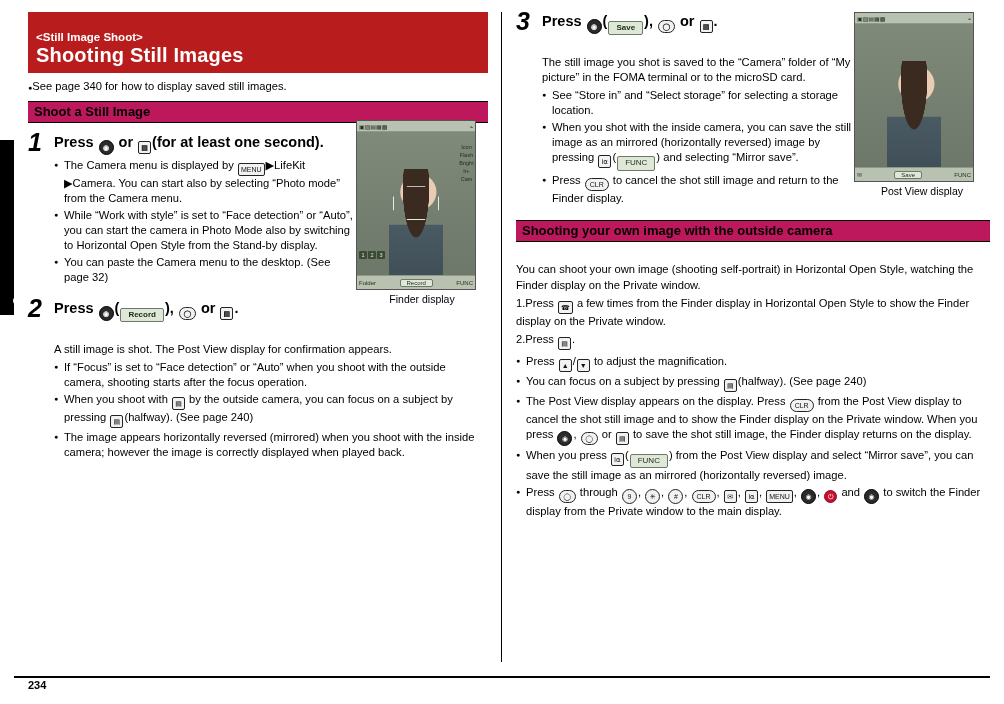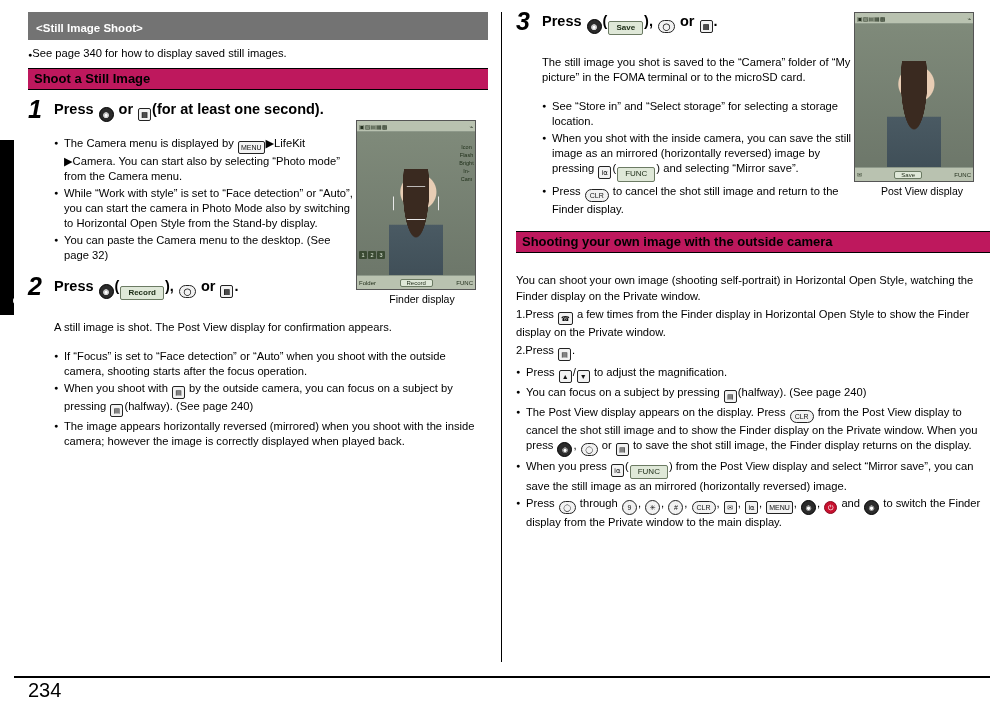--- a/index.html
+++ b/index.html
@@ -21,36 +21,36 @@
   .sidetab span {
     display:block;
     transform:rotate(-90deg);
     transform-origin:left top;
     position:absolute; left:11px; top:165px;
     color:#fff; font-size:11px; letter-spacing:.4px;
     white-space:nowrap;
   }
   .pagenum {
     position:absolute; left:28px; top:679px;
-    font-size:20px; font-weight:normal;
+    font-size:11px; font-weight:bold;
   }
   .bottomrule {
     position:absolute; left:14px; top:676px; width:976px; height:2px;
     background:#000;
   }
   
   .col-left { position:absolute; left:28px; top:12px; width:460px; }
   .col-right { position:absolute; left:516px; top:12px; width:474px; }
   .vrule { position:absolute; left:501px; top:12px; width:1px; height:650px; background:#000; }
 
   
   .titleband {
-    background:#737373;
+    background:#b91c1c;
     color:#fff;
-    padding:10px 8px 6px 8px;
+    padding:19px 8px 6px 8px;
     position:relative;
   }
   .titleband .sub { font-size:11.5px; font-weight:bold; }
   .titleband .main { font-size:20px; font-weight:bold; margin-top:1px; letter-spacing:.2px;}
 
   .note-line { margin-top:7px; font-size:11.2px; }
 
   
   .secbar {
     margin-top:9px;
@@ -64,21 +64,21 @@
 
   
   .step { position:relative; margin-top:10px; padding-left:26px; }
   .step .num {
     position:absolute; left:0; top:-3px;
     font-size:25px; font-weight:bold; font-style:italic;
     line-height:1;
   }
   .step .head { font-size:14.5px; font-weight:bold; line-height:1.25; }
   .step .body { margin-top:20px; line-height:1.36; }
-  .bullets { margin:14px 0 0 0; padding:0; list-style:none; }
+  .bullets { margin:3px 0 0 0; padding:0; list-style:none; }
   .bullets li { position:relative; padding-left:10px; margin-top:2px; line-height:1.34; }
   .bullets li:before {
     content:"●"; position:absolute; left:0; top:0; font-size:7px; line-height:1.9;
   }
   .ol { margin-top:2px; line-height:1.4;}
 
   
   .key {
     display:inline-block;
     vertical-align:-3px;
@@ -194,20 +194,21 @@
   <span>Camera</span>
 </div>
 <div class="bottomrule"></div>
 <div class="pagenum">234</div>
 <div class="vrule"></div>
 
 <div class="col-left">
 
   <div class="titleband">
     <div class="sub">&lt;Still Image Shoot&gt;</div>
+    <div class="main">Shooting Still Images</div>
   </div>
 
   <div class="note-line">
     <span style="font-size:7px;">●</span><span>See page 340 for how to display saved still images.</span>
   </div>
 
   <div class="secbar">Shoot a Still Image</div>
 
   <div class="step" style="padding-right:132px;">
     <div class="num">1</div>

